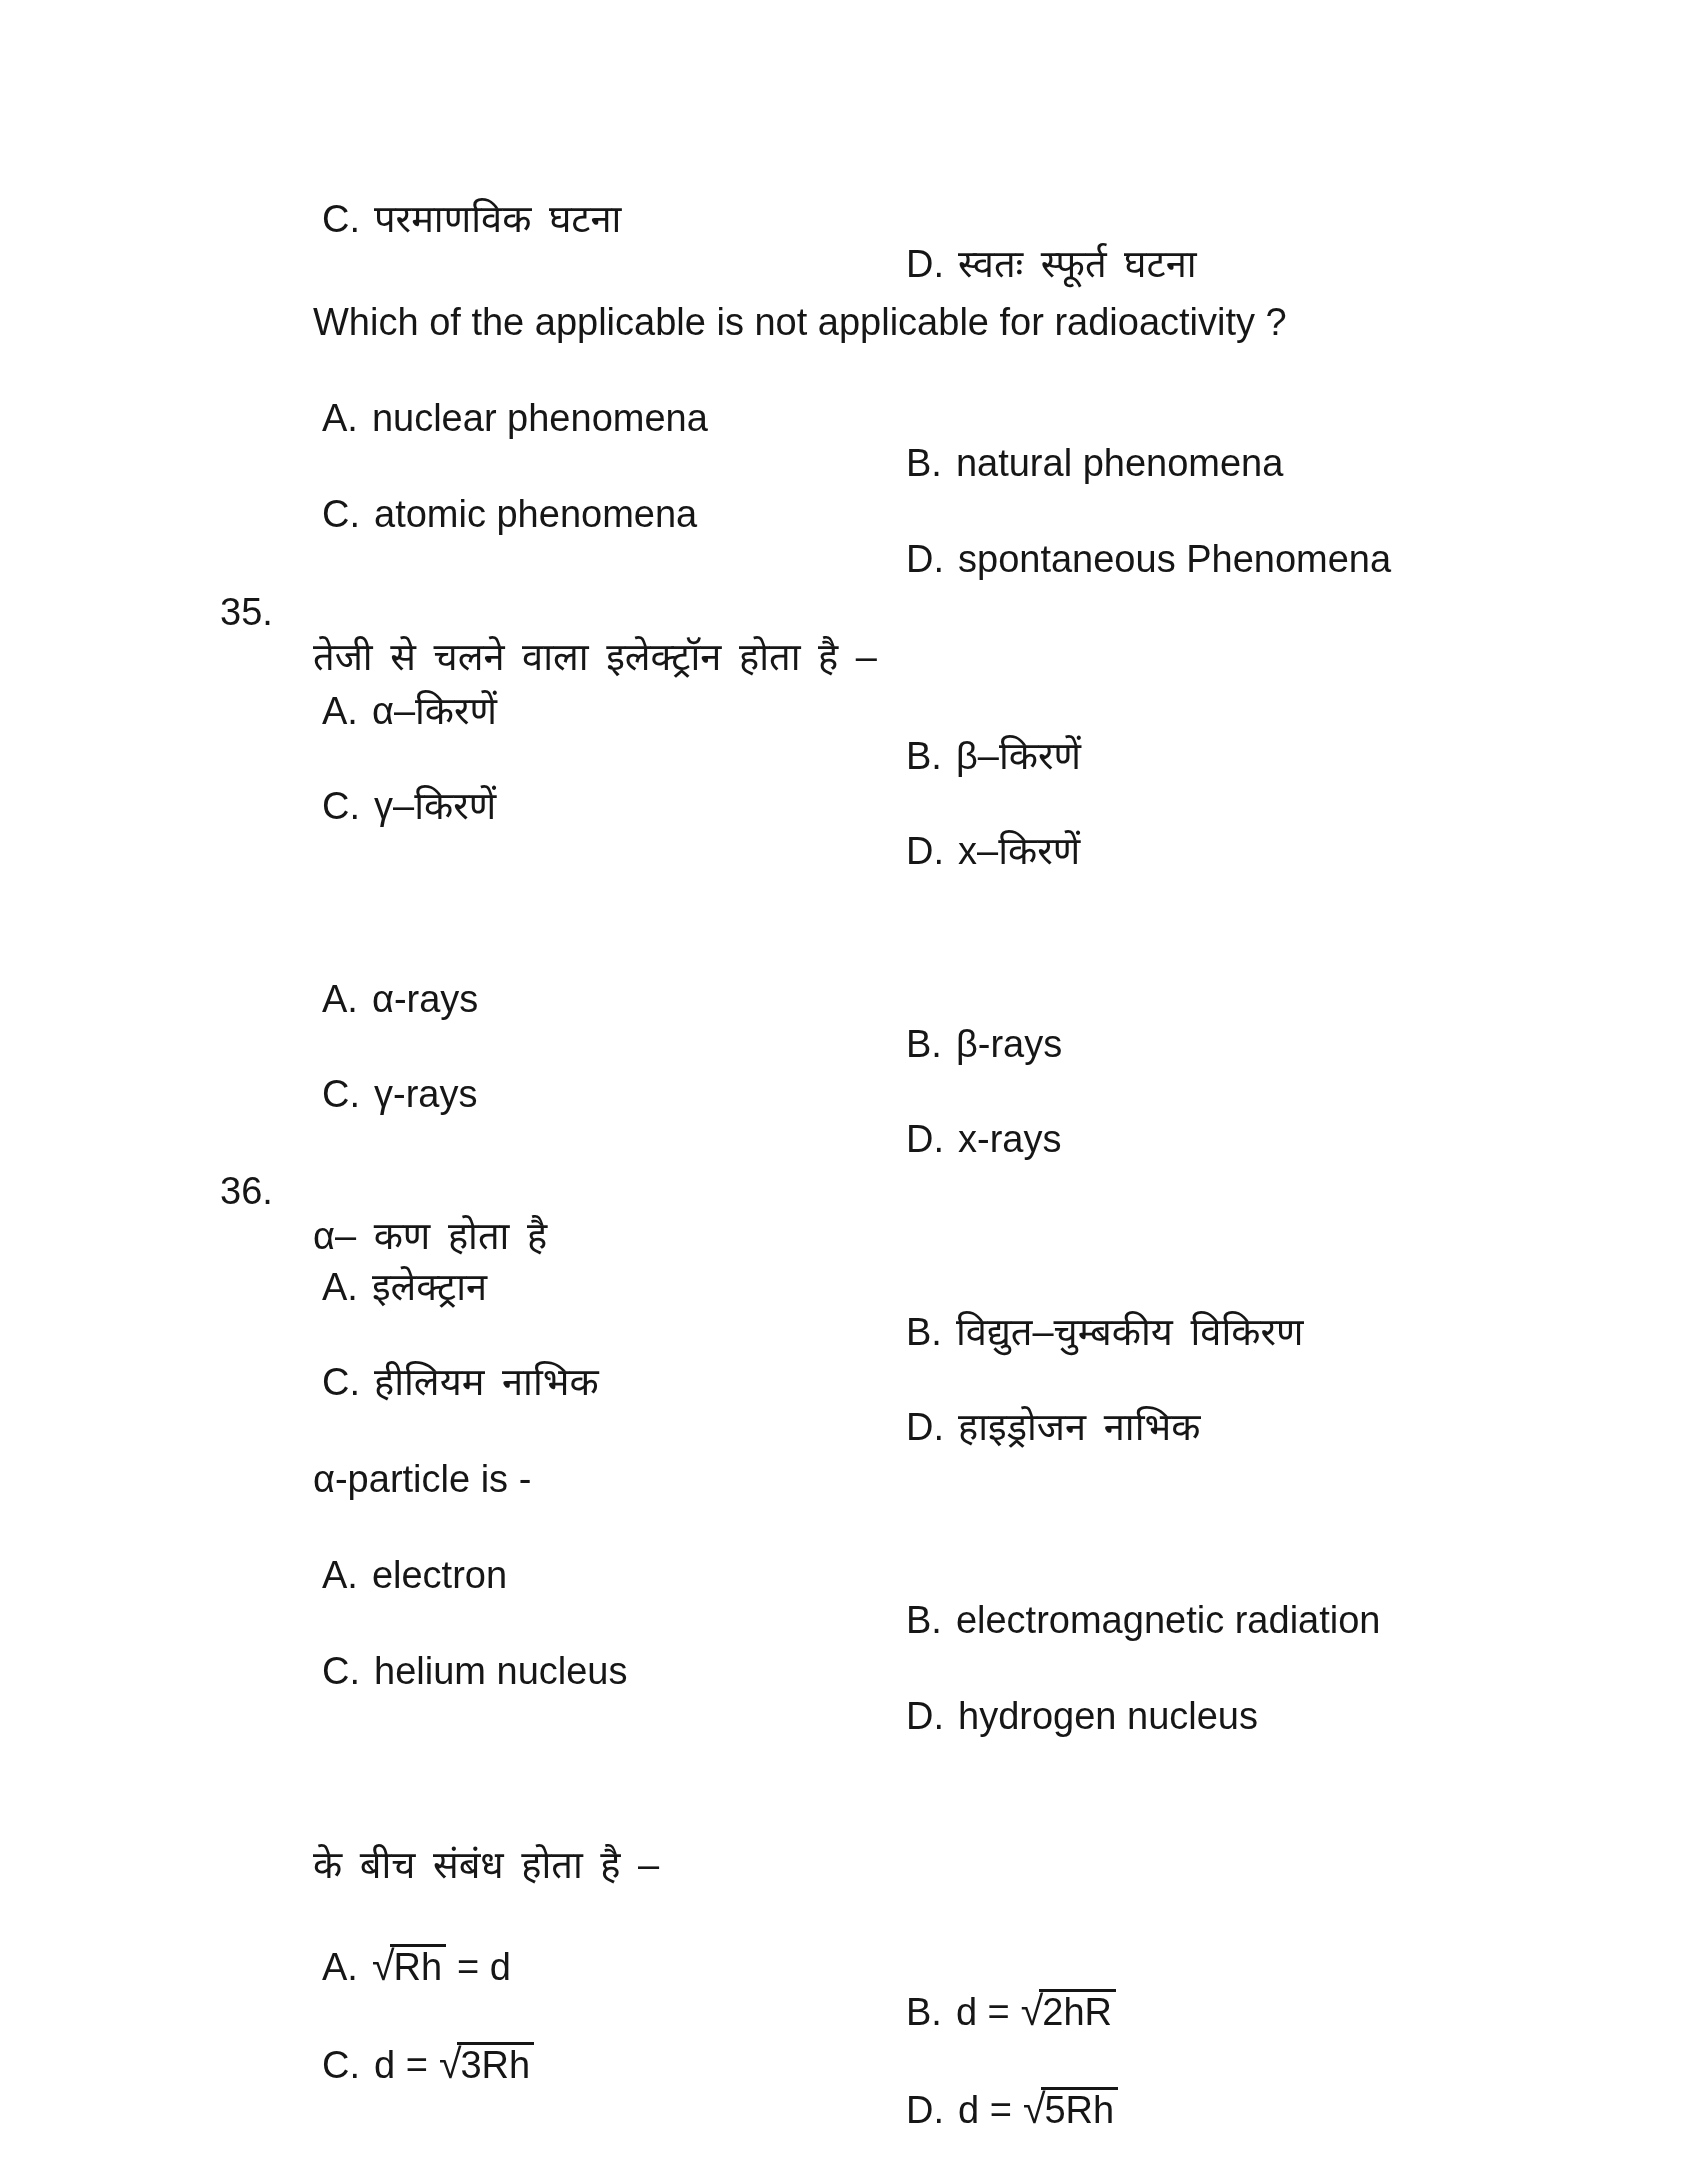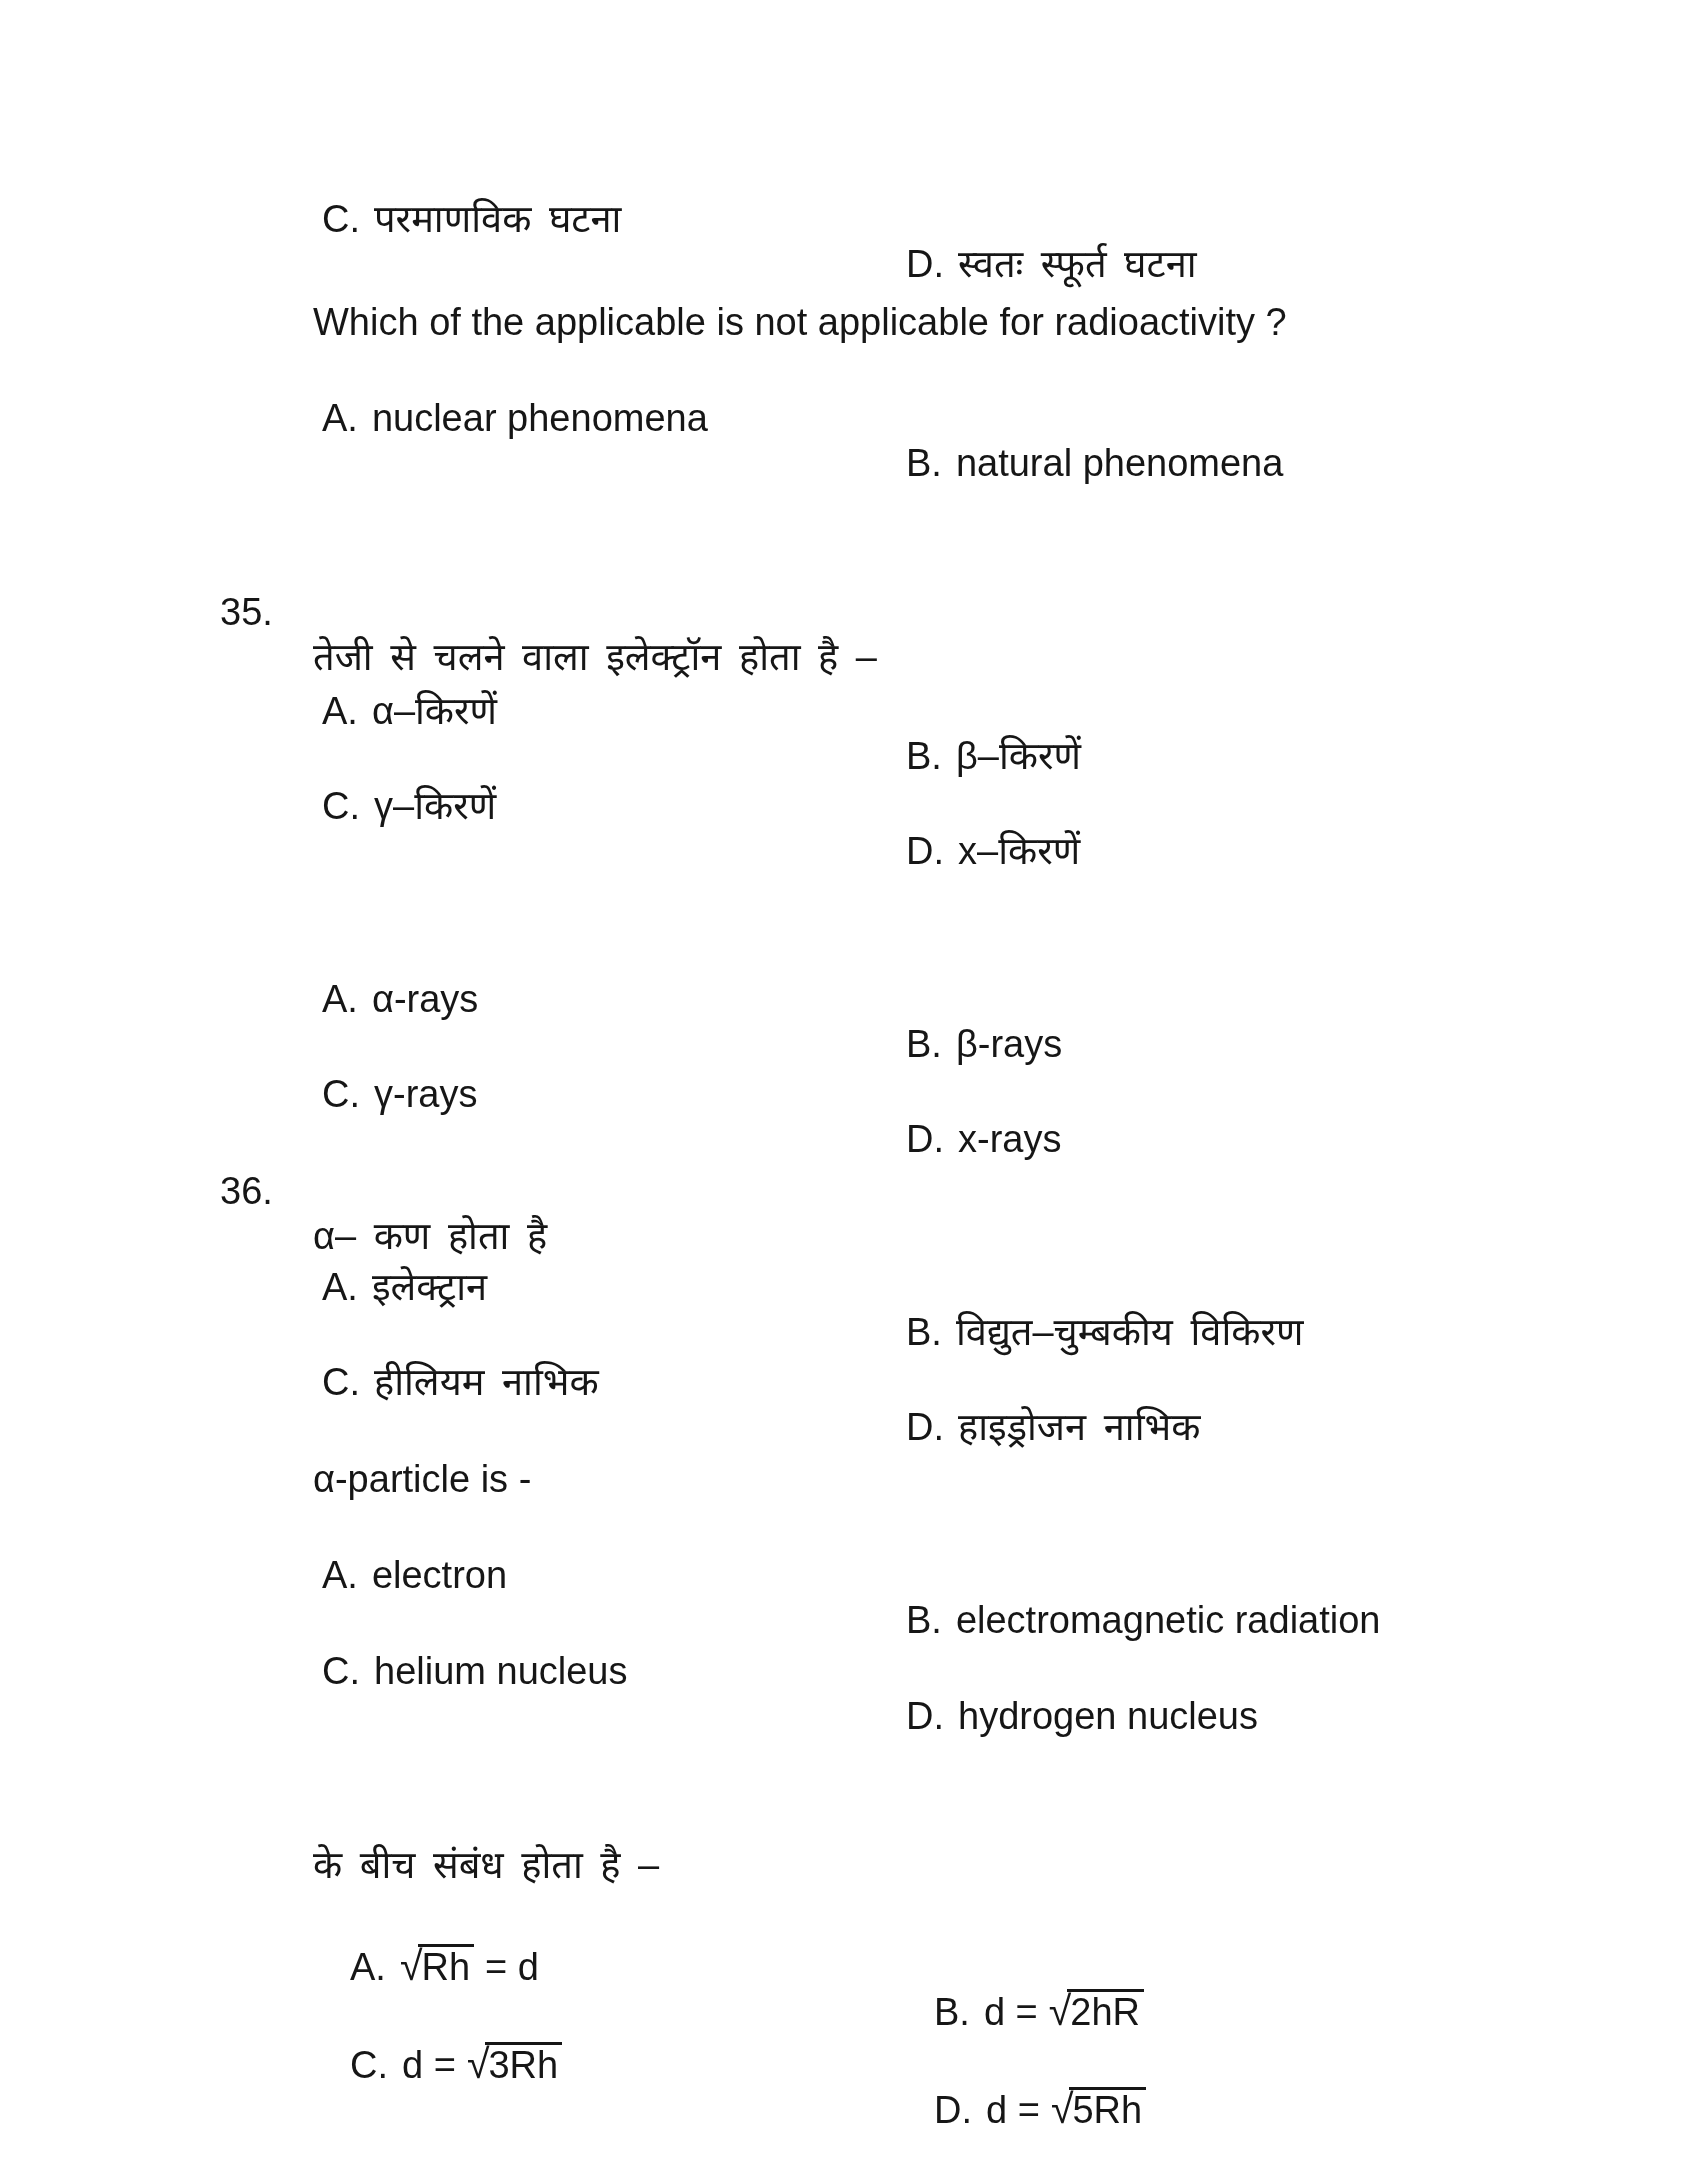--- a/index.html
+++ b/index.html
@@ -35,21 +35,21 @@
   }
   .stem {
     position: absolute;
     left: 313px;
   }
   .optA { position: absolute; left: 322px; }
   .optB { position: absolute; left: 906px; }
   .opt .lbl { margin-right: 14px; }
   .hi { word-spacing: 7px; }
   
-  .formula { white-space: pre; margin-left: 28px; }
+  .formula { white-space: pre; }
   .sqrt { display: inline-block; white-space: nowrap; }
   .sqrt .sign { display: inline-block; font-size: 1.08em; line-height: 1; }
   .sqrt .rad {
     display: inline-block;
     border-top: 3px solid currentColor;
     margin-left: -4px;
     padding: 1px 4px 0 3px;
     line-height: 1.05;
   }
   .pre { margin-right: 11px; }
@@ -69,20 +69,24 @@
 
   <div class="row" style="top:254px">
     <span class="stem">Which of the applicable is not applicable for radioactivity ?</span>
   </div>
 
   <div class="row" style="top:350px">
     <span class="opt optA"><span class="lbl">A.</span><span>nuclear phenomena</span></span>
     <span class="opt optB"><span class="lbl">B.</span><span>natural phenomena</span></span>
   </div>
 
+  <div class="row" style="top:446px">
+    <span class="opt optA"><span class="lbl">C.</span><span>atomic phenomena</span></span>
+    <span class="opt optB"><span class="lbl">D.</span><span>spontaneous Phenomena</span></span>
+  </div>
 
   <div class="row" style="top:544px">
     <span class="qnum">35.</span>
     <span class="stem hi">तेजी से चलने वाला इलेक्ट्रॉन होता है –</span>
   </div>
 
   <div class="row" style="top:643px">
     <span class="opt optA hi"><span class="lbl">A.</span><span>α–किरणें</span></span>
     <span class="opt optB hi"><span class="lbl">B.</span><span>β–किरणें</span></span>
   </div>

